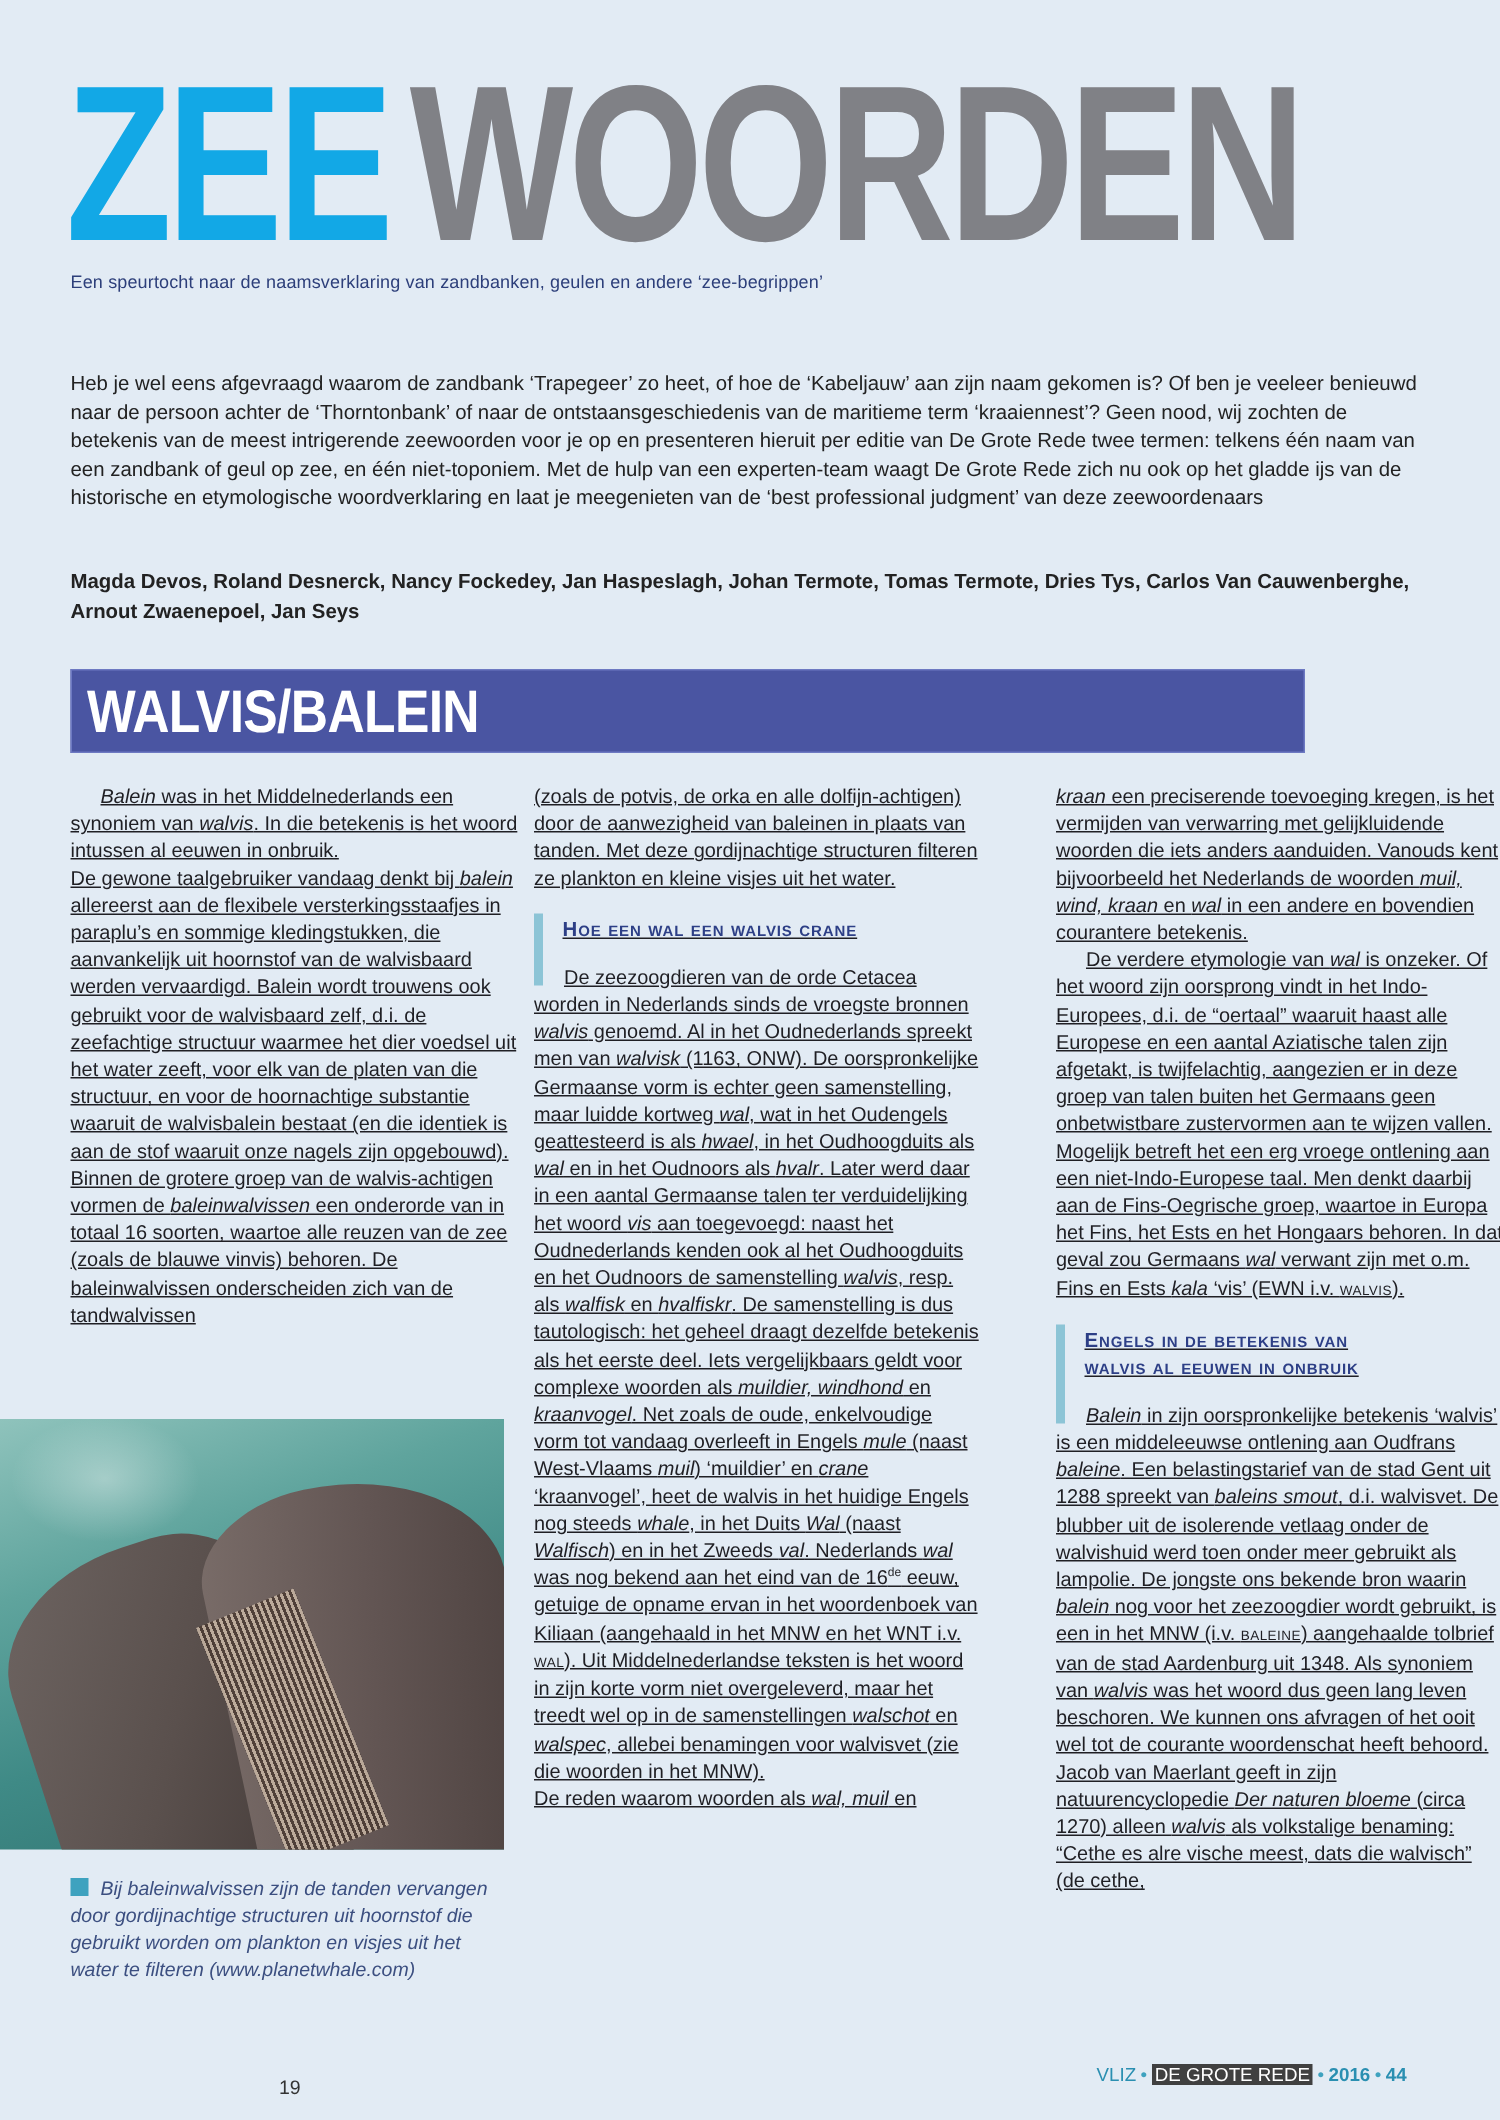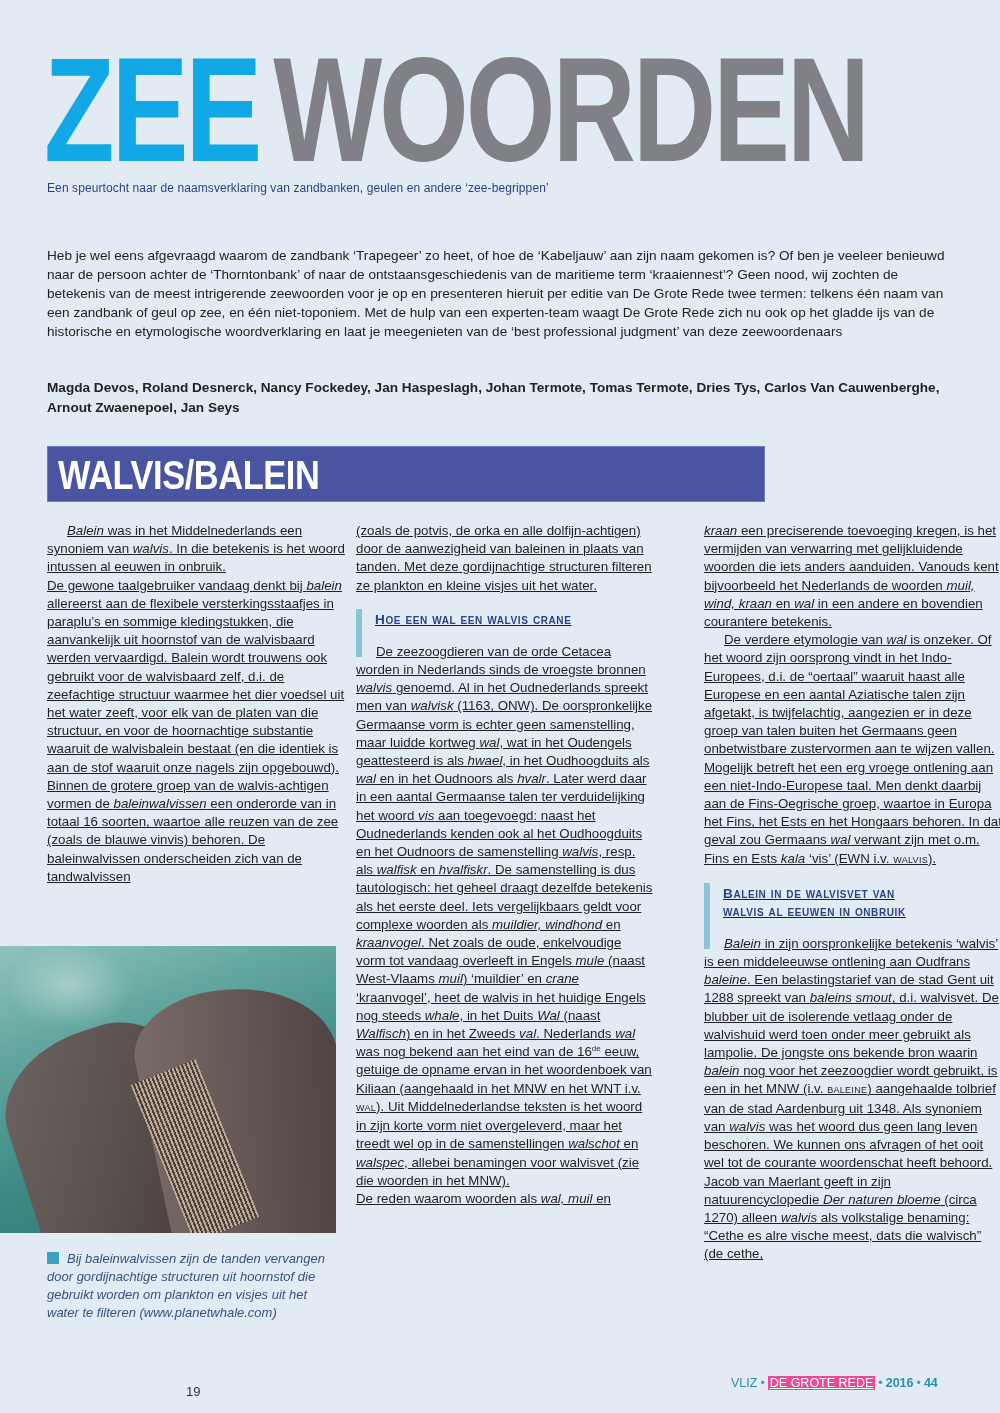--- a/index.html
+++ b/index.html
@@ -28,21 +28,21 @@
   }
   .intro {
     position: absolute; left: 47px; top: 246px; width: 910px;
     font-size: 13.6px; line-height: 19px; color: #222;
   }
   .authors {
     position: absolute; left: 47px; top: 378px; width: 910px;
     font-size: 13.6px; line-height: 19.5px; font-weight: bold; color: #222;
   }
   .banner {
-    position: absolute; left: 47px; top: 446px; width: 718px; height: 56px;
+    position: absolute; left: 47px; top: 446px; width: 823px; height: 56px;
     background: #4a55a2;
     box-sizing: border-box;
     border: 1px solid #6d79c2;
   }
   .banner-title {
     position: absolute; left: 10px; top: 6px;
     font-size: 40px; font-weight: bold; color: #ffffff;
     transform: scaleX(0.86); transform-origin: left top;
     letter-spacing: -0.5px;
     white-space: nowrap;
@@ -103,21 +103,21 @@
     display: inline-block; width: 12px; height: 12px; background: #3ea2bf;
     margin-right: 8px; vertical-align: -1px;
   }
   .page-left {
     position: absolute; left: 186px; top: 1384px; font-size: 13px; color: #333;
   }
   .footer {
     position: absolute; left: 731px; top: 1376px; font-size: 12.5px;
     color: #2a8fb1; white-space: nowrap;
   }
-  .footer .hl { background: #ec4899; color: #ffffff; padding: 0 2px; text-decoration: underline; }
+  .footer .hl { background: #404040; color: #ffffff; padding: 0 2px; }
   .footer .dot { color: #3ea2bf; margin: 0 3px; }
   .footer .num { font-weight: bold; color: #2a8fb1; }
 </style>
 </head>
 <body>
 
 <div class="title">
   <span class="zee">ZEE</span><span class="woorden">WOORDEN</span>
 </div>
 <div class="subtitle">Een speurtocht naar de naamsverklaring van zandbanken, geulen en andere ‘zee-begrippen’</div>
@@ -144,20 +144,20 @@
 <div class="col col2">
   <p>(zoals de potvis, de orka en alle dolfijn-achtigen) door de aanwezigheid van baleinen in plaats van tanden. Met deze gordijnachtige structuren filteren ze plankton en kleine visjes uit het water.</p>
   <div class="subhead"><span class="bar"></span><span>Hoe een wal een walvis crane</span></div>
   <p class="ind"><span>De zeezoogdieren van de orde Cetacea worden in Nederlands sinds de vroegste bronnen </span><i>walvis</i><span> genoemd. Al in het Oudnederlands spreekt men van </span><i>walvisk</i><span> (1163, ONW). De oorspronkelijke Germaanse vorm is echter geen samenstelling, maar luidde kortweg </span><i>wal</i><span>, wat in het Oudengels geattesteerd is als </span><i>hwael</i><span>, in het Oudhoogduits als </span><i>wal</i><span> en in het Oudnoors als </span><i>hvalr</i><span>. Later werd daar in een aantal Germaanse talen ter verduidelijking het woord </span><i>vis</i><span> aan toegevoegd: naast het Oudnederlands kenden ook al het Oudhoogduits en het Oudnoors de samenstelling </span><i>walvis</i><span>, resp. als </span><i>walfisk</i><span> en </span><i>hvalfiskr</i><span>. De samenstelling is dus tautologisch: het geheel draagt dezelfde betekenis als het eerste deel. Iets vergelijkbaars geldt voor complexe woorden als </span><i>muildier, windhond</i><span> en </span><i>kraanvogel</i><span>. Net zoals de oude, enkelvoudige vorm tot vandaag overleeft in Engels </span><i>mule</i><span> (naast West-Vlaams </span><i>muil</i><span>) ‘muildier’ en </span><i>crane</i><span> ‘kraanvogel’, heet de walvis in het huidige Engels nog steeds </span><i>whale</i><span>, in het Duits </span><i>Wal</i><span> (naast </span><i>Walfisch</i><span>) en in het Zweeds </span><i>val</i><span>. Nederlands </span><i>wal</i><span> was nog bekend aan het eind van de 16</span><sup>de</sup><span> eeuw, getuige de opname ervan in het woordenboek van Kiliaan (aangehaald in het MNW en het WNT i.v. </span><span class="sc">wal</span><span>). Uit Middelnederlandse teksten is het woord in zijn korte vorm niet overgeleverd, maar het treedt wel op in de samenstellingen </span><i>walschot</i><span> en </span><i>walspec</i><span>, allebei benamingen voor walvisvet (zie die woorden in het MNW).</span></p>
   <p><span>De reden waarom woorden als </span><i>wal, muil</i><span> en</span></p>
 </div>
 
 <div class="col col3">
   <p><i>kraan</i><span> een preciserende toevoeging kregen, is het vermijden van verwarring met gelijkluidende woorden die iets anders aanduiden. Vanouds kent bijvoorbeeld het Nederlands de woorden </span><i>muil, wind, kraan</i><span> en </span><i>wal</i><span> in een andere en bovendien courantere betekenis.</span></p>
   <p class="ind"><span>De verdere etymologie van </span><i>wal</i><span> is onzeker. Of het woord zijn oorsprong vindt in het Indo-Europees, d.i. de “oertaal” waaruit haast alle Europese en een aantal Aziatische talen zijn afgetakt, is twijfelachtig, aangezien er in deze groep van talen buiten het Germaans geen onbetwistbare zustervormen aan te wijzen vallen. Mogelijk betreft het een erg vroege ontlening aan een niet-Indo-Europese taal. Men denkt daarbij aan de Fins-Oegrische groep, waartoe in Europa het Fins, het Ests en het Hongaars behoren. In dat geval zou Germaans </span><i>wal</i><span> verwant zijn met o.m. Fins en Ests </span><i>kala</i><span> ‘vis’ (EWN i.v. </span><span class="sc">walvis</span><span>).</span></p>
-  <div class="subhead two"><span class="bar"></span><span>Balein in de walvisvet van</span><br><span>walvis al eeuwen in onbruik</span></div>
+  <div class="subhead two"><span class="bar"></span><span>Engels in de betekenis van</span><br><span>walvis al eeuwen in onbruik</span></div>
   <p class="ind"><i>Balein</i><span> in zijn oorspronkelijke betekenis ‘walvis’ is een middeleeuwse ontlening aan Oudfrans </span><i>baleine</i><span>. Een belastingstarief van de stad Gent uit 1288 spreekt van </span><i>baleins smout</i><span>, d.i. walvisvet. De blubber uit de isolerende vetlaag onder de walvishuid werd toen onder meer gebruikt als lampolie. De jongste ons bekende bron waarin </span><i>balein</i><span> nog voor het zeezoogdier wordt gebruikt, is een in het MNW (i.v. </span><span class="sc">baleine</span><span>) aangehaalde tolbrief van de stad Aardenburg uit 1348. Als synoniem van </span><i>walvis</i><span> was het woord dus geen lang leven beschoren. We kunnen ons afvragen of het ooit wel tot de courante woordenschat heeft behoord. Jacob van Maerlant geeft in zijn natuurencyclopedie </span><i>Der naturen bloeme</i><span> (circa 1270) alleen </span><i>walvis</i><span> als volkstalige benaming: “Cethe es alre vische meest, dats die walvisch” (de cethe,</span></p>
 </div>
 
 <div class="page-left">19</div>
 <div class="footer">
   <span>VLIZ</span><span class="dot">•</span><span class="hl">DE GROTE REDE</span><span class="dot">•</span><span class="num">2016</span><span class="dot">•</span><span class="num">44</span>
 </div>
 
 </body></html>

